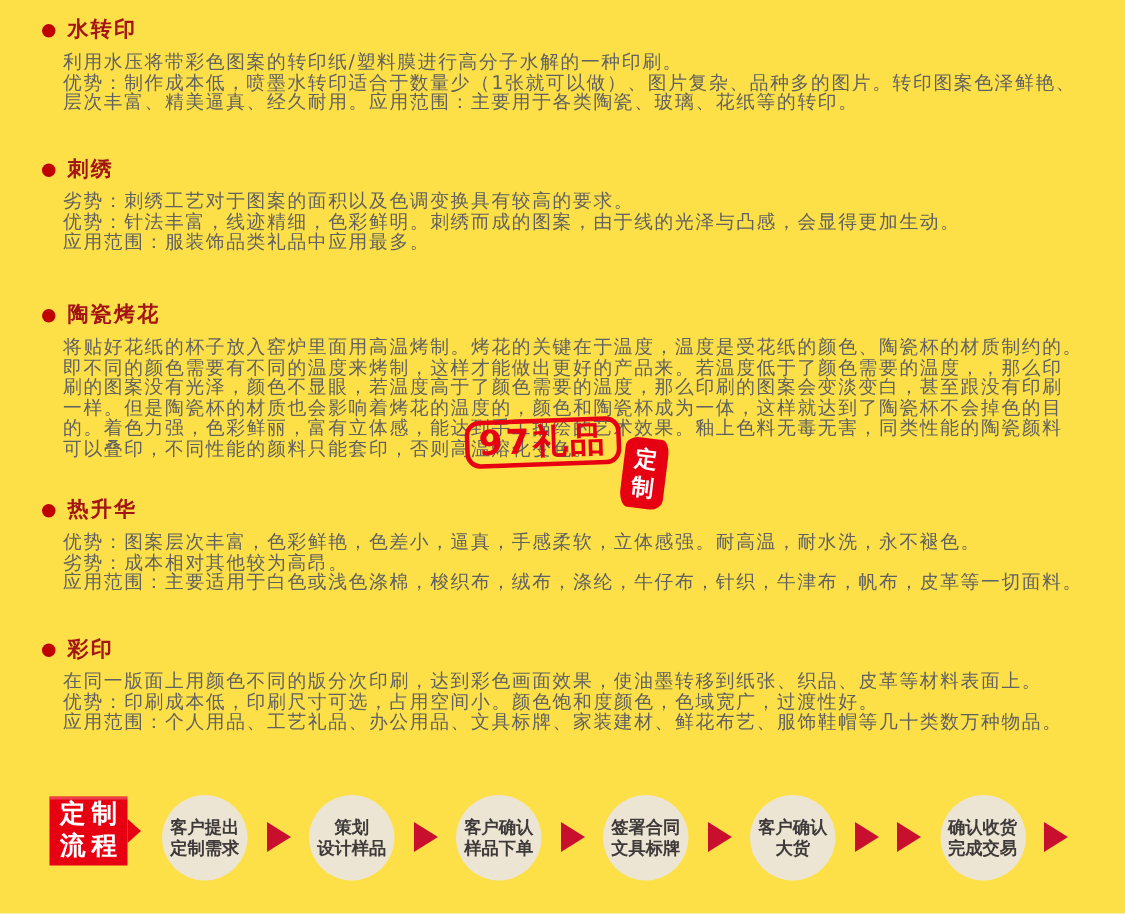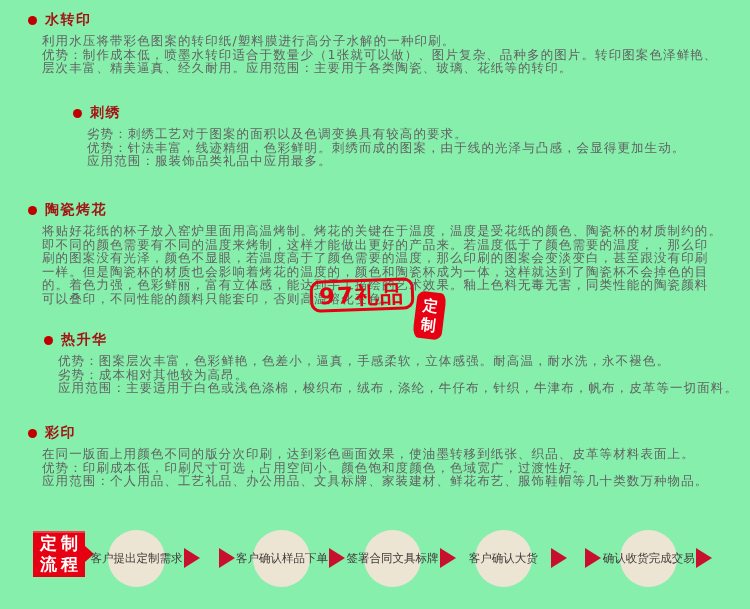--- a/index.html
+++ b/index.html
@@ -1,17 +1,17 @@
 <!DOCTYPE html>
 <html style="--accent-red: #e60012; --title-red: #a31414; --bullet-red: #c00000; --body-gray: #616161; --circle-beige: #ede5d4; --circle-text: #3e3a39; --arrow-red: #c8102e;"><head>
 <meta charset="utf-8">
 <style>
   html,body{margin:0;padding:0;background:#fff;}
   #page{
-    position:relative;width:750px;height:609px;background:#86efac;overflow:hidden;
+    position:relative;width:750px;height:609px;background:#fde047;overflow:hidden;
     font-family:"DejaVu Sans","Liberation Sans",sans-serif;
   }
   .section{position:absolute;left:0;right:0;}
   .sec-head{display:flex;align-items:center;gap:8px;padding-left:28px;height:20px;}
   .bullet{width:9px;height:9px;border-radius:50%;background:var(--bullet-red,#c00000);flex:0 0 auto;}
   .sec-title{font-weight:bold;font-size:14px;color:var(--title-red,#a31414);letter-spacing:1.5px;}
   .sec-body{padding-left:42px;padding-top:4px;}
   .sec-line{
     font-size:12.5px;color:var(--body-gray,#616161);letter-spacing:1.1px;
     line-height:13.5px;white-space:nowrap;
@@ -42,22 +42,22 @@
     position:absolute;left:100%;top:50%;margin-top:-8px;width:0;height:0;
     border-left:9px solid var(--accent-red,#e60012);
     border-top:8px solid transparent;border-bottom:8px solid transparent;
   }
   .flow-steps{
     position:absolute;left:108px;top:0;width:604px;height:58px;
     display:flex;align-items:center;justify-content:space-between;
   }
   .flow-step{
     width:57px;height:57px;border-radius:50%;background:var(--circle-beige,#ede5d4);
-    display:flex;flex-direction:row;align-items:center;justify-content:center;
-    font-size:11.5px;font-weight:normal;color:var(--circle-text,#3e3a39);line-height:14px;
+    display:flex;flex-direction:column;align-items:center;justify-content:center;
+    font-size:11.5px;font-weight:bold;color:var(--circle-text,#3e3a39);line-height:14px;
     flex:0 0 auto;text-align:center;white-space:nowrap;
   }
   .flow-arrow{
     width:0;height:0;flex:0 0 auto;
     border-left:16px solid var(--arrow-red,#c8102e);
     border-top:10px solid transparent;border-bottom:10px solid transparent;
   }
 </style>
 </head>
 <body>
@@ -69,21 +69,21 @@
         <div class="sec-head">
           <span class="bullet"></span>
           <span class="sec-title">水转印</span>
         </div>
         <div class="sec-body">
           <div class="sec-line">利用水压将带彩色图案的转印纸/塑料膜进行高分子水解的一种印刷。</div>
           <div class="sec-line">优势：制作成本低，喷墨水转印适合于数量少（1张就可以做）、图片复杂、品种多的图片。转印图案色泽鲜艳、</div>
           <div class="sec-line">层次丰富、精美逼真、经久耐用。应用范围：主要用于各类陶瓷、玻璃、花纸等的转印。</div>
         </div>
       </div>
-      <div class="section" style="top: 103px; padding-left: 45px;">
+      <div class="section" style="top: 103px;">
         <div class="sec-head">
           <span class="bullet"></span>
           <span class="sec-title">刺绣</span>
         </div>
         <div class="sec-body">
           <div class="sec-line">劣势：刺绣工艺对于图案的面积以及色调变换具有较高的要求。</div>
           <div class="sec-line">优势：针法丰富，线迹精细，色彩鲜明。刺绣而成的图案，由于线的光泽与凸感，会显得更加生动。</div>
           <div class="sec-line">应用范围：服装饰品类礼品中应用最多。</div>
         </div>
       </div>
@@ -94,21 +94,21 @@
         </div>
         <div class="sec-body">
           <div class="sec-line">将贴好花纸的杯子放入窑炉里面用高温烤制。烤花的关键在于温度，温度是受花纸的颜色、陶瓷杯的材质制约的。</div>
           <div class="sec-line">即不同的颜色需要有不同的温度来烤制，这样才能做出更好的产品来。若温度低于了颜色需要的温度，，那么印</div>
           <div class="sec-line">刷的图案没有光泽，颜色不显眼，若温度高于了颜色需要的温度，那么印刷的图案会变淡变白，甚至跟没有印刷</div>
           <div class="sec-line">一样。但是陶瓷杯的材质也会影响着烤花的温度的，颜色和陶瓷杯成为一体，这样就达到了陶瓷杯不会掉色的目</div>
           <div class="sec-line">的。着色力强，色彩鲜丽，富有立体感，能达到手工描绘的艺术效果。釉上色料无毒无害，同类性能的陶瓷颜料</div>
           <div class="sec-line">可以叠印，不同性能的颜料只能套印，否则高温熔化变色。</div>
         </div>
       </div>
-      <div class="section" style="top: 330px; margin-left: 16px;">
+      <div class="section" style="top: 330px;">
         <div class="sec-head">
           <span class="bullet"></span>
           <span class="sec-title">热升华</span>
         </div>
         <div class="sec-body">
           <div class="sec-line">优势：图案层次丰富，色彩鲜艳，色差小，逼真，手感柔软，立体感强。耐高温，耐水洗，永不褪色。</div>
           <div class="sec-line">劣势：成本相对其他较为高昂。</div>
           <div class="sec-line">应用范围：主要适用于白色或浅色涤棉，梭织布，绒布，涤纶，牛仔布，针织，牛津布，帆布，皮革等一切面料。</div>
         </div>
       </div>
@@ -138,20 +138,24 @@
       <span>定制</span>
       <span>流程</span>
       <span class="flow-label-notch"></span>
     </div>
     <div class="flow-steps" id="flow-steps">
         <div class="flow-step">
           <span>客户提出</span>
           <span>定制需求</span>
         </div>
         <span class="flow-arrow"></span>
+        <div class="flow-step">
+          <span>策划</span>
+          <span>设计样品</span>
+        </div>
         <span class="flow-arrow"></span>
         <div class="flow-step">
           <span>客户确认</span>
           <span>样品下单</span>
         </div>
         <span class="flow-arrow"></span>
         <div class="flow-step">
           <span>签署合同</span>
           <span>文具标牌</span>
         </div>

